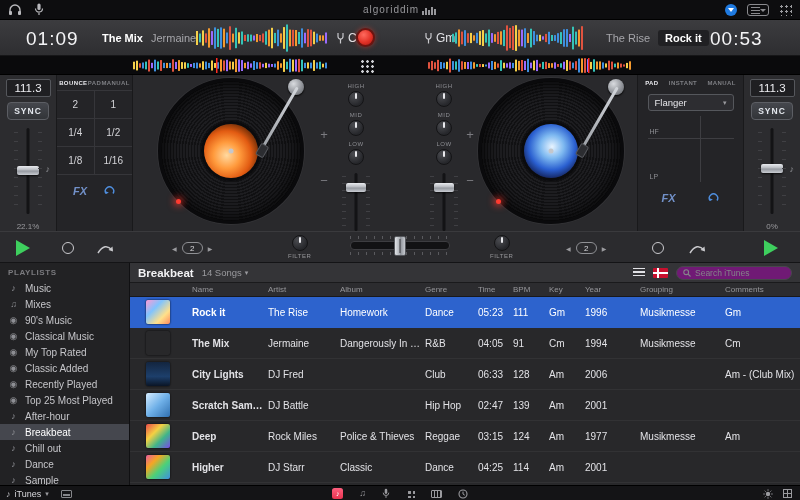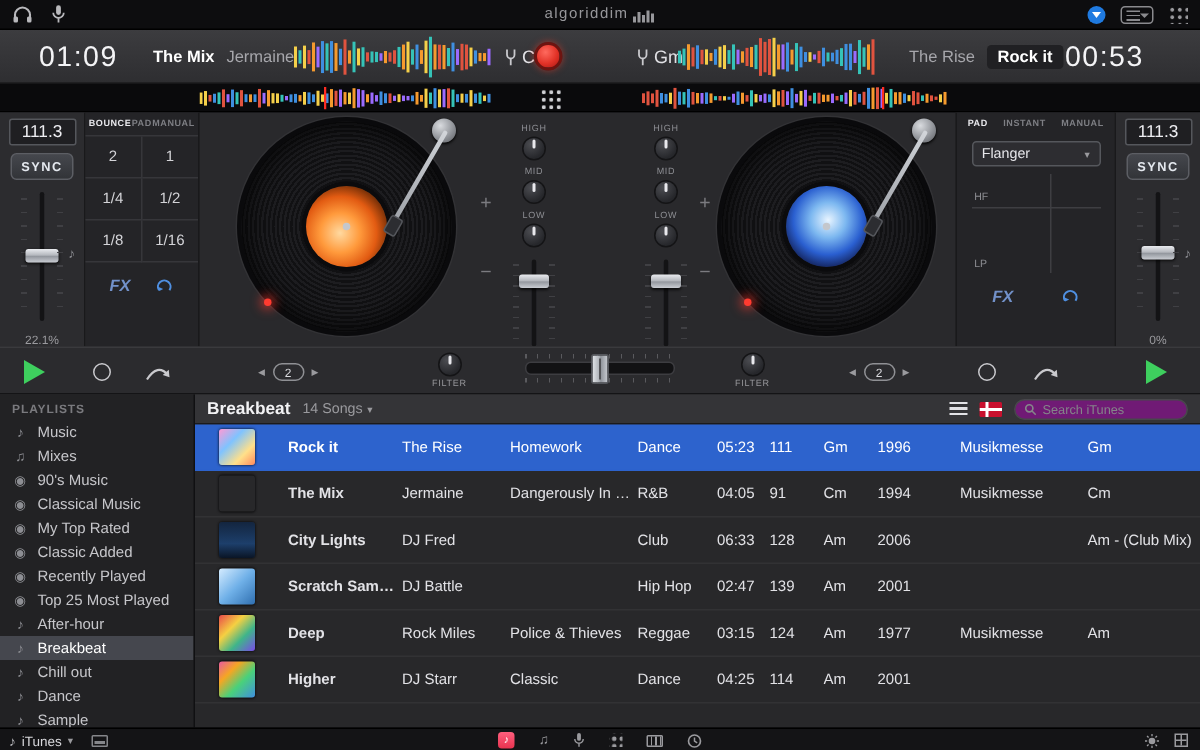--- a/index.html
+++ b/index.html
@@ -733,20 +733,33 @@
         <span class="list-view-icon"></span>
         <span class="flag"></span>
         <span class="search">
           <svg class="icon" width="8" height="8" viewBox="0 0 8 8">
             <circle cx="3.2" cy="3.2" r="2.4" fill="none" stroke="#85858a" stroke-width="1.1"></circle>
             <line x1="5" y1="5" x2="7.5" y2="7.5" stroke="#85858a" stroke-width="1.1"></line>
           </svg>
           <input placeholder="Search iTunes" style="">
         </span>
       </div>
+      <div class="col-header tgrid" id="table-cols">
+          <div></div>
+          <div class="col-label">Name</div>
+          <div class="col-label">Artist</div>
+          <div class="col-label">Album</div>
+          <div class="col-label">Genre</div>
+          <div class="col-label">Time</div>
+          <div class="col-label">BPM</div>
+          <div class="col-label">Key</div>
+          <div class="col-label">Year</div>
+          <div class="col-label">Grouping</div>
+          <div class="col-label">Comments</div>
+        </div>
       <div id="track-rows">
           <div class="track-row tgrid selected">
             <div class="row-art art-rockit"></div>
             <div class="cell cell-name">Rock it</div>
             <div class="cell cell-artist">The Rise</div>
             <div class="cell cell-album">Homework</div>
             <div class="cell cell-genre">Dance</div>
             <div class="cell cell-time">05:23</div>
             <div class="cell cell-bpm">111</div>
             <div class="cell cell-key">Gm</div>

